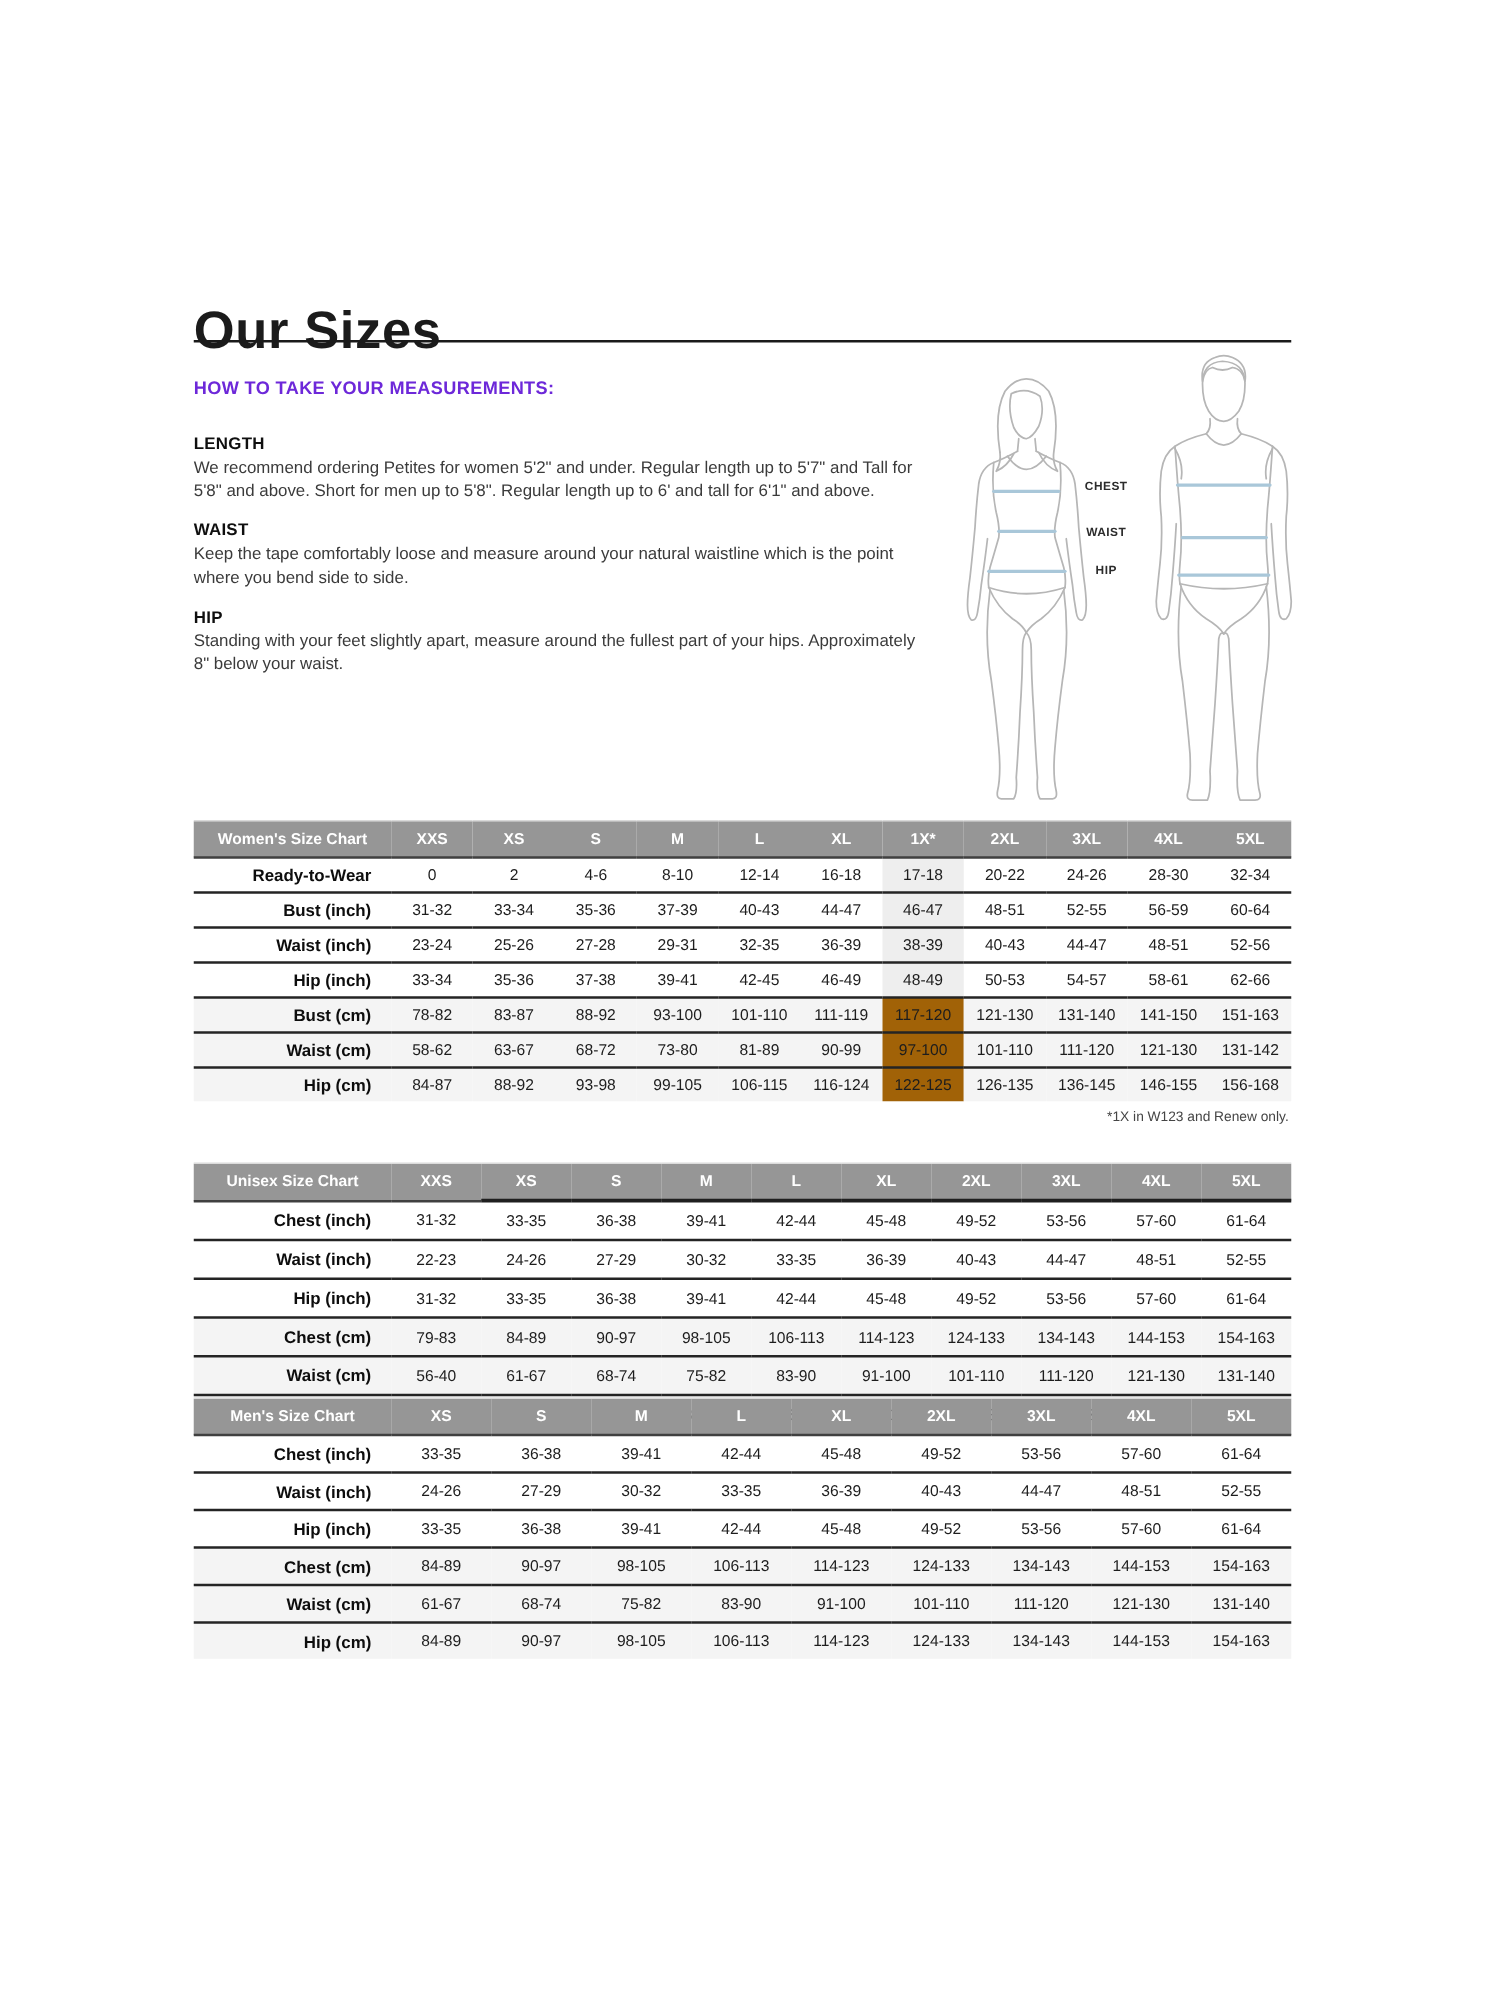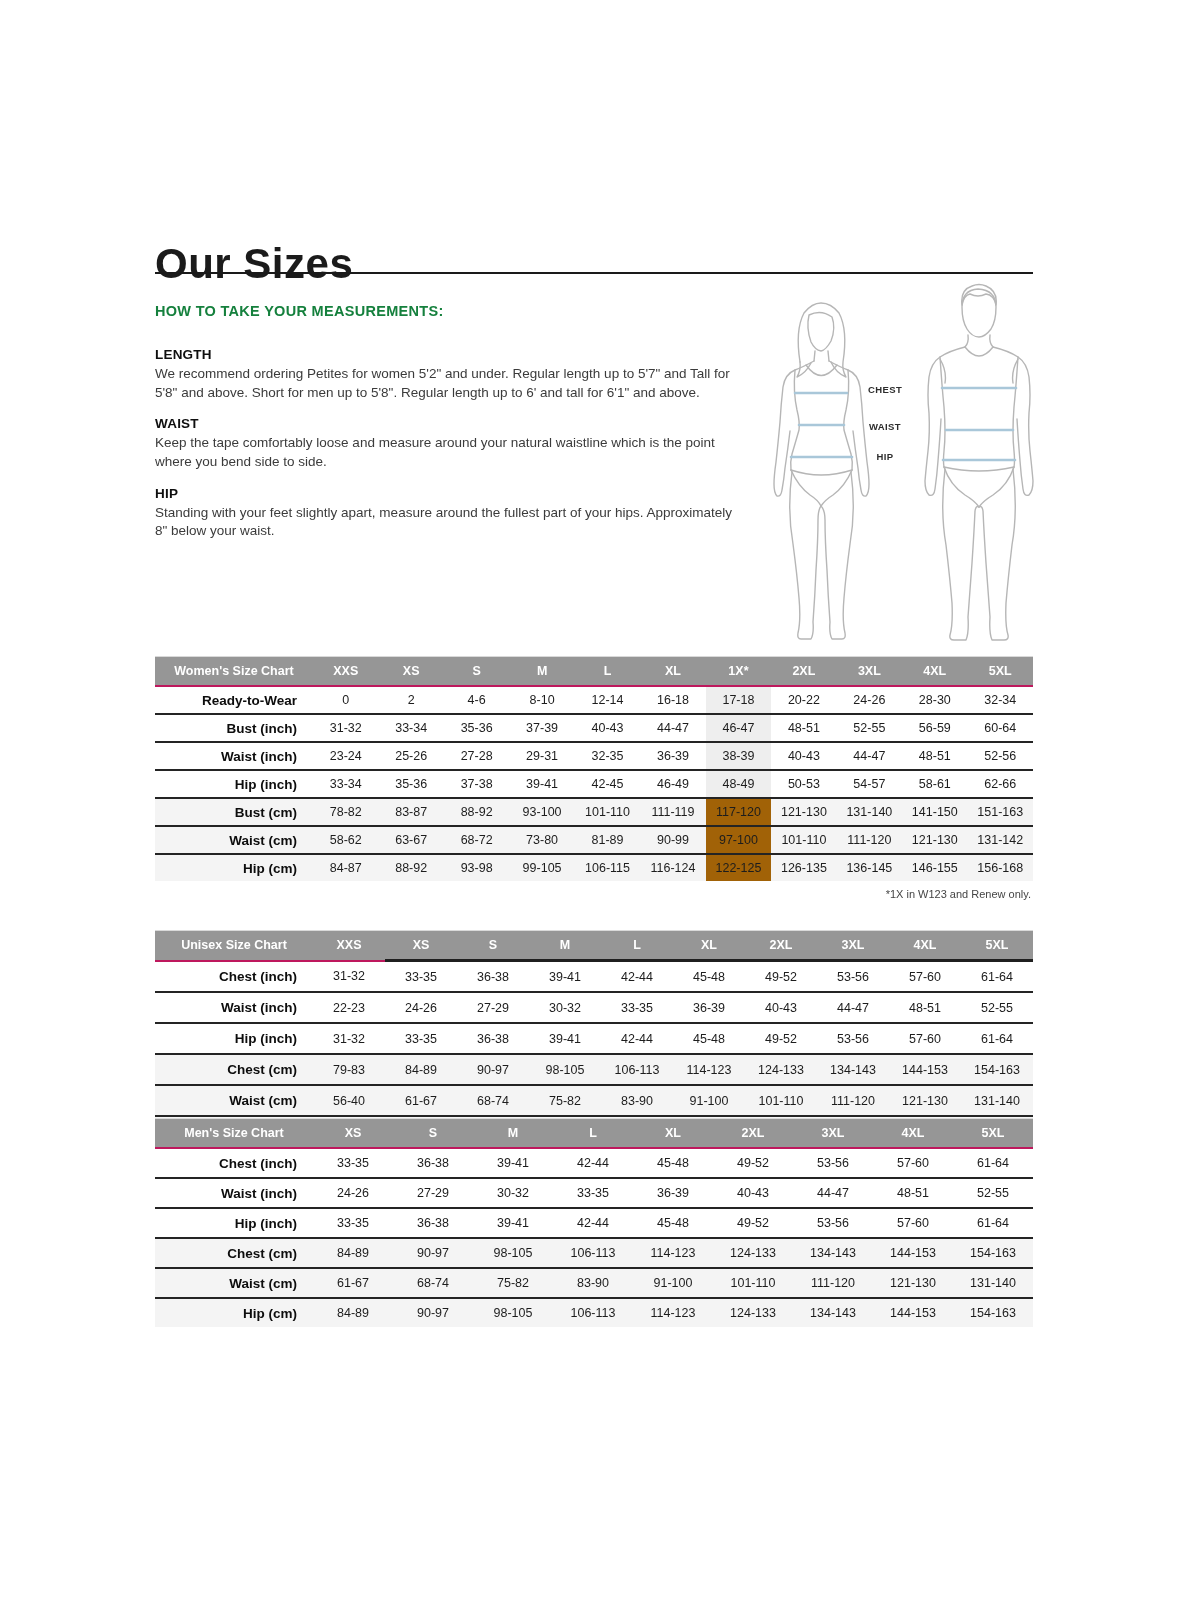--- a/index.html
+++ b/index.html
@@ -4,21 +4,21 @@
 <style>
   html,body { margin:0; padding:0; background:#fff; }
   .page { position:relative; width:1200px; height:1600px; background:#ffffff;
           font-family:"Liberation Sans", sans-serif; color:#222; overflow:hidden;border-radius:24px; }
 
   .title { position:absolute; left:155px; top:212px; font-size:42px; font-weight:800;
            letter-spacing:0.5px; color:#1b1b1b; }
   .title-rule { position:absolute; left:155px; top:272px; width:878px; height:2px; background:#1a1a1a; }
 
   .instructions { position:absolute; left:155px; top:303px; width:578px; }
-  .how-to { font-size:14.5px; font-weight:bold; letter-spacing:0.3px; margin:0 0 28px 0; color:#15803d; }
+  .how-to { font-size:14.5px; font-weight:bold; letter-spacing:0.3px; margin:0 0 28px 0; color:#6d28d9; }
   .m-section { margin-bottom:14px; }
   .m-heading { font-size:13.5px; font-weight:bold; color:#0f0f0f; margin:0 0 3px 0; letter-spacing:0.2px; }
   .m-body { font-size:13.5px; line-height:1.38; color:#3b3b3b; margin:0; }
 
   .figures { position:absolute; left:740px; top:280px; width:330px; height:370px; }
   .fig { position:absolute; }
   .fig-female { left:30px; top:20px; }
   .fig-male { left:182px; top:3px; }
   .fig-label { position:absolute; left:105px; width:80px; text-align:center;
                font-size:9.5px; font-weight:bold; color:#2c2c2c; letter-spacing:0.4px; }
@@ -27,21 +27,21 @@
   .fig-label-hip   { top:171px; }
 
   .table-block { position:absolute; left:155px; width:878px; }
   #women-table  { top:656px; }
   #unisex-table { top:930px; }
   #men-table    { top:1118px; }
 
   table.size-table { width:100%; border-collapse:collapse; table-layout:fixed; }
   .size-table th { background:#969696; color:#ffffff; font-size:12.5px; font-weight:bold;
                    height:28px; padding:0; border-top:1px solid #d9d9d9;
-                   border-bottom:2px solid #be185d; text-align:center; }
+                   border-bottom:2px solid #404040; text-align:center; }
   .size-table th.dark-under { border-bottom:3px solid #1f1f1f; }
   .size-table td { font-size:12.5px; text-align:center; padding:0;
                    border-top:2px solid #242424; color:#1d1d1d; }
   .rows-sm td { height:26px; } .rows-md td { height:28px; } .rows-lg td { height:29px; }
   .size-table tr.first-row td { border-top:none; }
   .size-table td.row-label { font-weight:bold; font-size:13.5px; text-align:right;
                              padding-right:16px; color:#0d0d0d; }
   .size-table tr.shaded td { background:#f4f4f4; }
   .size-table td.hl { background:#eeeeee;margin-left:33px; }
   .size-table tr.shaded td.hl { background:#a16207; }

